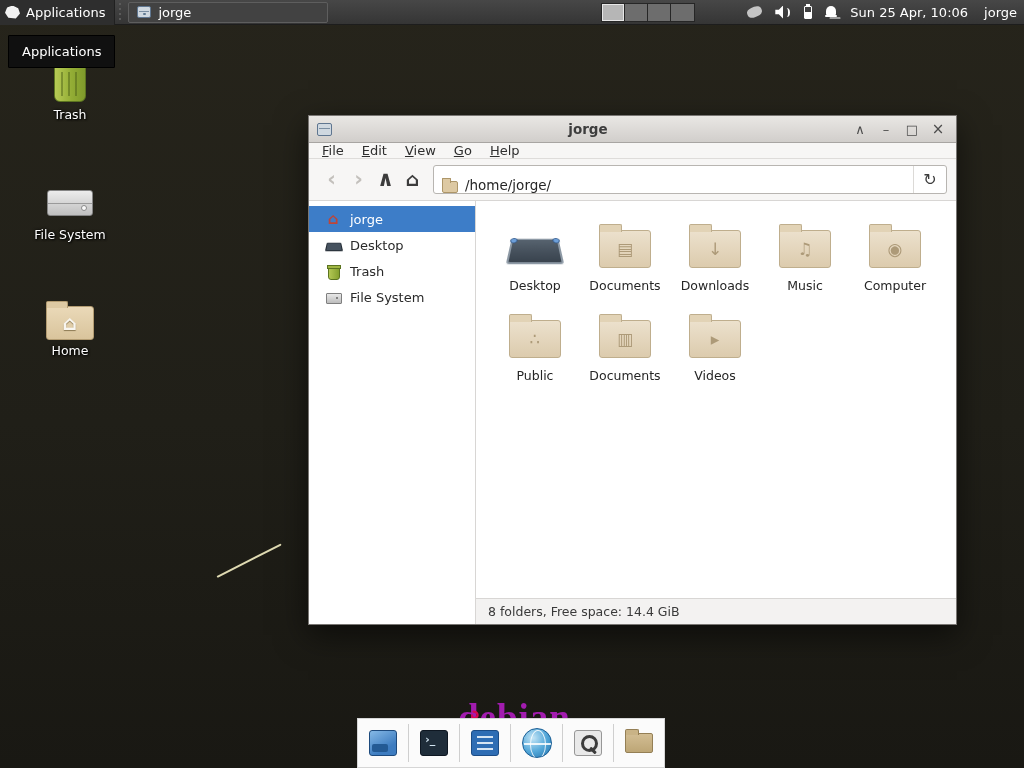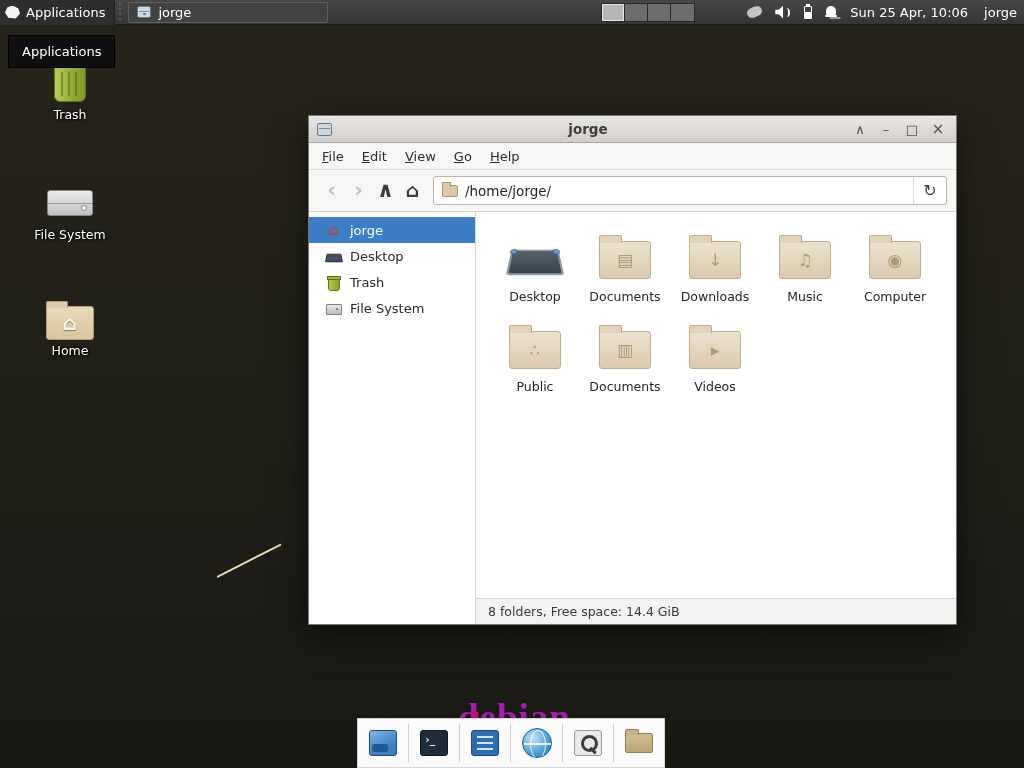--- a/index.html
+++ b/index.html
@@ -92,31 +92,31 @@
   .fm-window { position:absolute; left:308px; top:115px; width:649px; height:510px; z-index:20;
     background:#fff; border:1px solid #797673; box-shadow:0 10px 30px rgba(0,0,0,.55);
     display:flex; flex-direction:column; }
   .titlebar { height:27px; flex:none; display:flex; align-items:center; padding:0 8px;
     background:linear-gradient(#e9e7e4,#d1cecb); border-bottom:1px solid #a8a5a2; }
   .title-icon { width:15px; height:13px; background:#cfd8e0; border:1px solid #5f7690; border-radius:2px; position:relative; }
   .title-icon::before { content:""; position:absolute; left:1px; right:1px; top:4px; height:1px; background:#7a8ea2; }
   .title-text { flex:1; text-align:center; font-size:13.5px; font-weight:bold; color:#3d3d3d; }
   .win-btn { width:20px; text-align:center; font-size:13px; color:#4c4c4c; margin-left:6px; }
   .win-btn.close { font-size:15px; }
-  .menubar { height:27px; flex:none; display:flex; align-items:center; padding:0 4px;
+  .menubar { height:16px; flex:none; display:flex; align-items:center; padding:0 4px;
     background:#f7f6f5; border-bottom:1px solid #dedcda; }
   .menu-item { display:inline-block; padding:4px 9px; font-size:13px; color:#2e2e2e; }
   .menu-item::first-letter { text-decoration:underline; }
   .toolbar { height:42px; flex:none; display:flex; align-items:center; padding:0 9px;
     background:#f7f6f5; border-bottom:1px solid #d8d6d4; }
   .nav-btn { width:27px; text-align:center; font-size:21px; line-height:21px; color:#3c3c3c; font-weight:bold; }
   .nav-btn.disabled { color:#c3c0bc; }
   .nav-btn.home { font-size:19px; }
   .pathbar { flex:1; height:29px; margin-left:7px; background:#fff; border:1px solid #b8b5b1; border-radius:3px;
-    display:flex; align-items:center; padding-left:8px; gap:7px; }
+    display:flex; align-items:flex-end; padding-left:8px; gap:7px; }
   .path-mini-folder { width:16px; height:12px; background:#ddc9a3; border:1px solid #ad9669; border-radius:1px 2px 2px 2px; position:relative; flex:none; }
   .path-mini-folder::before { content:""; position:absolute; top:-4px; left:-1px; width:7px; height:4px;
     background:#ddc9a3; border:1px solid #ad9669; border-bottom:none; border-radius:1px 1px 0 0; }
   .path-text { font-size:13.5px; color:#262626; flex:1; }
   .reload-btn { width:33px; align-self:stretch; border-left:1px solid #dcdad7;
     display:flex; align-items:center; justify-content:center; font-size:16px; color:#3c3c3c; }
   .fm-body { flex:1; display:flex; min-height:0; }
 
   
   .sidebar { width:167px; flex:none; background:#fff; border-right:1px solid #d8d6d4; padding-top:5px; }

